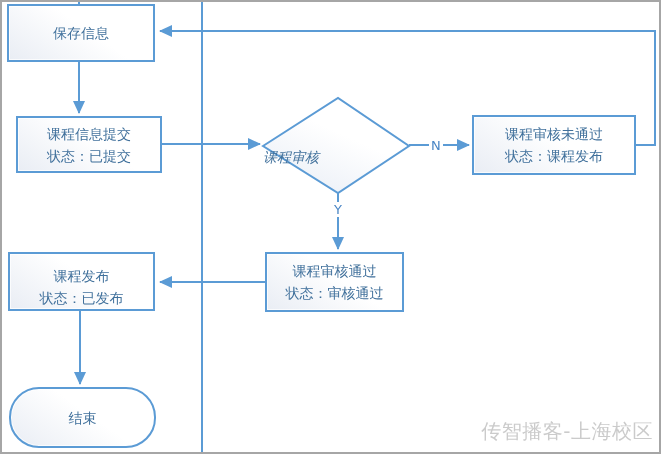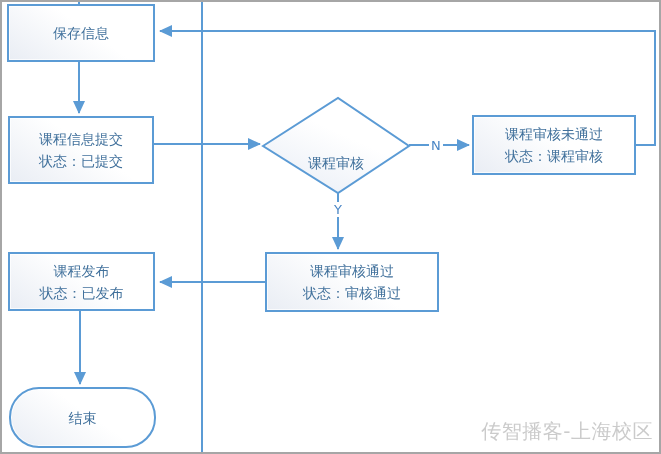--- a/index.html
+++ b/index.html
@@ -30,37 +30,38 @@
     font-size: 14px;
     line-height: 22px;
     display: flex;
     flex-direction: column;
     align-items: center;
     justify-content: center;
     text-align: center;
   }
 
   .node-save     { left: 5px;   top: 2px;   width: 148px; height: 58px; }
-  .node-submit   { left: 6px;   top: 114px; width: 146px; height: 68px; }
+  .node-submit   { left: 14px;   top: 114px; width: 146px; height: 57px; }
   .node-fail     { left: 470px; top: 113px; width: 164px; height: 60px; }
-  .node-pass     { left: 263px; top: 250px; width: 174px; height: 60px; }
-  .node-publish  { left: 6px;   top: 250px; width: 147px; height: 59px; }
+  .node-pass     { left: 263px; top: 250px; width: 139px; height: 60px; }
+  .node-publish  { left: 6px;   top: 250px; width: 147px; height: 59px; justify-content: flex-end; }
 
   .node-end {
     left: 7px; top: 385px; width: 147px; height: 61px;
     border-radius: 30px;
     text-align: center;
   }
 
   .diamond-label {
     position: absolute;
-    left: 261px; top: 114px; width: 146px; height: 95px;
-    display: flex; align-items: center; justify-content: center;
+    left: 261px; top: 108px; width: 146px; height: 95px;
+    display: flex; align-items: center; 
     color: #41719c; font-size: 14px;
     pointer-events: none;
+    font-style: italic;
   }
 
   .edge-label {
     position: absolute;
     background: #ffffff;
     color: #4a86c5;
     font-size: 13px;
     line-height: 15px;
     padding: 0 2px;
   }
@@ -114,21 +115,21 @@
     <span>课程信息提交</span>
     <span>状态：已提交</span>
   </div>
 
   <div class="diamond-label">
     <span>课程审核</span>
   </div>
 
   <div class="node node-fail">
     <span>课程审核未通过</span>
-    <span>状态：课程审核</span>
+    <span>状态：课程发布</span>
   </div>
 
   <div class="node node-pass">
     <span>课程审核通过</span>
     <span>状态：审核通过</span>
   </div>
 
   <div class="node node-publish">
     <span>课程发布</span>
     <span>状态：已发布</span>

